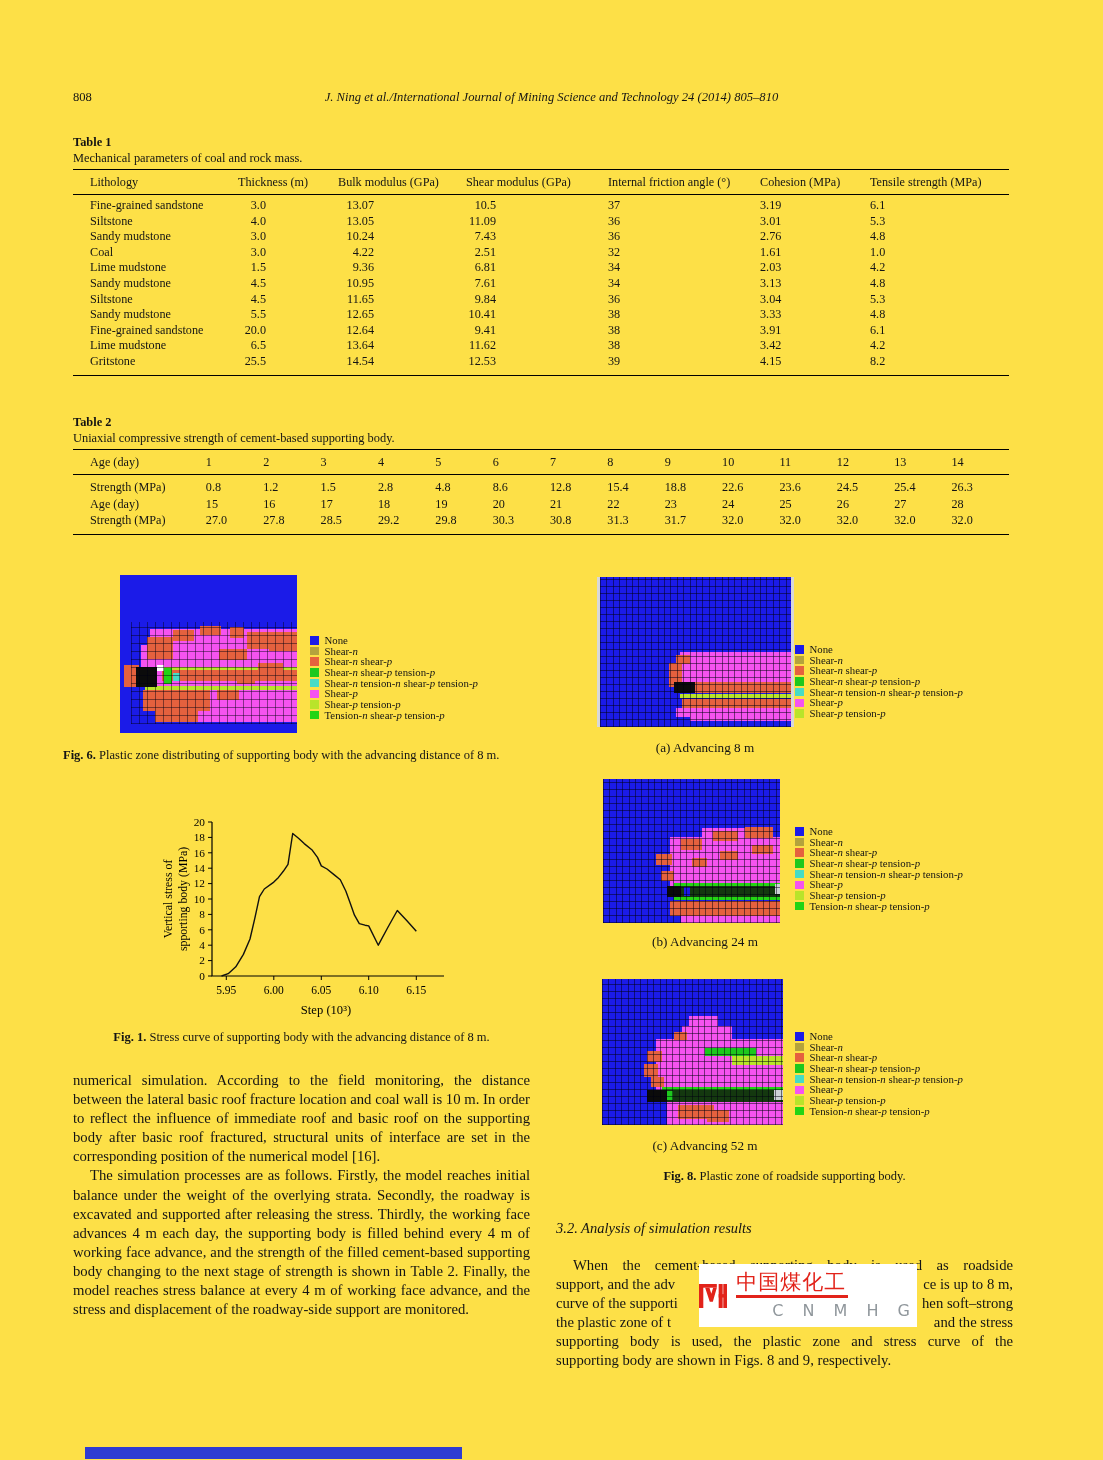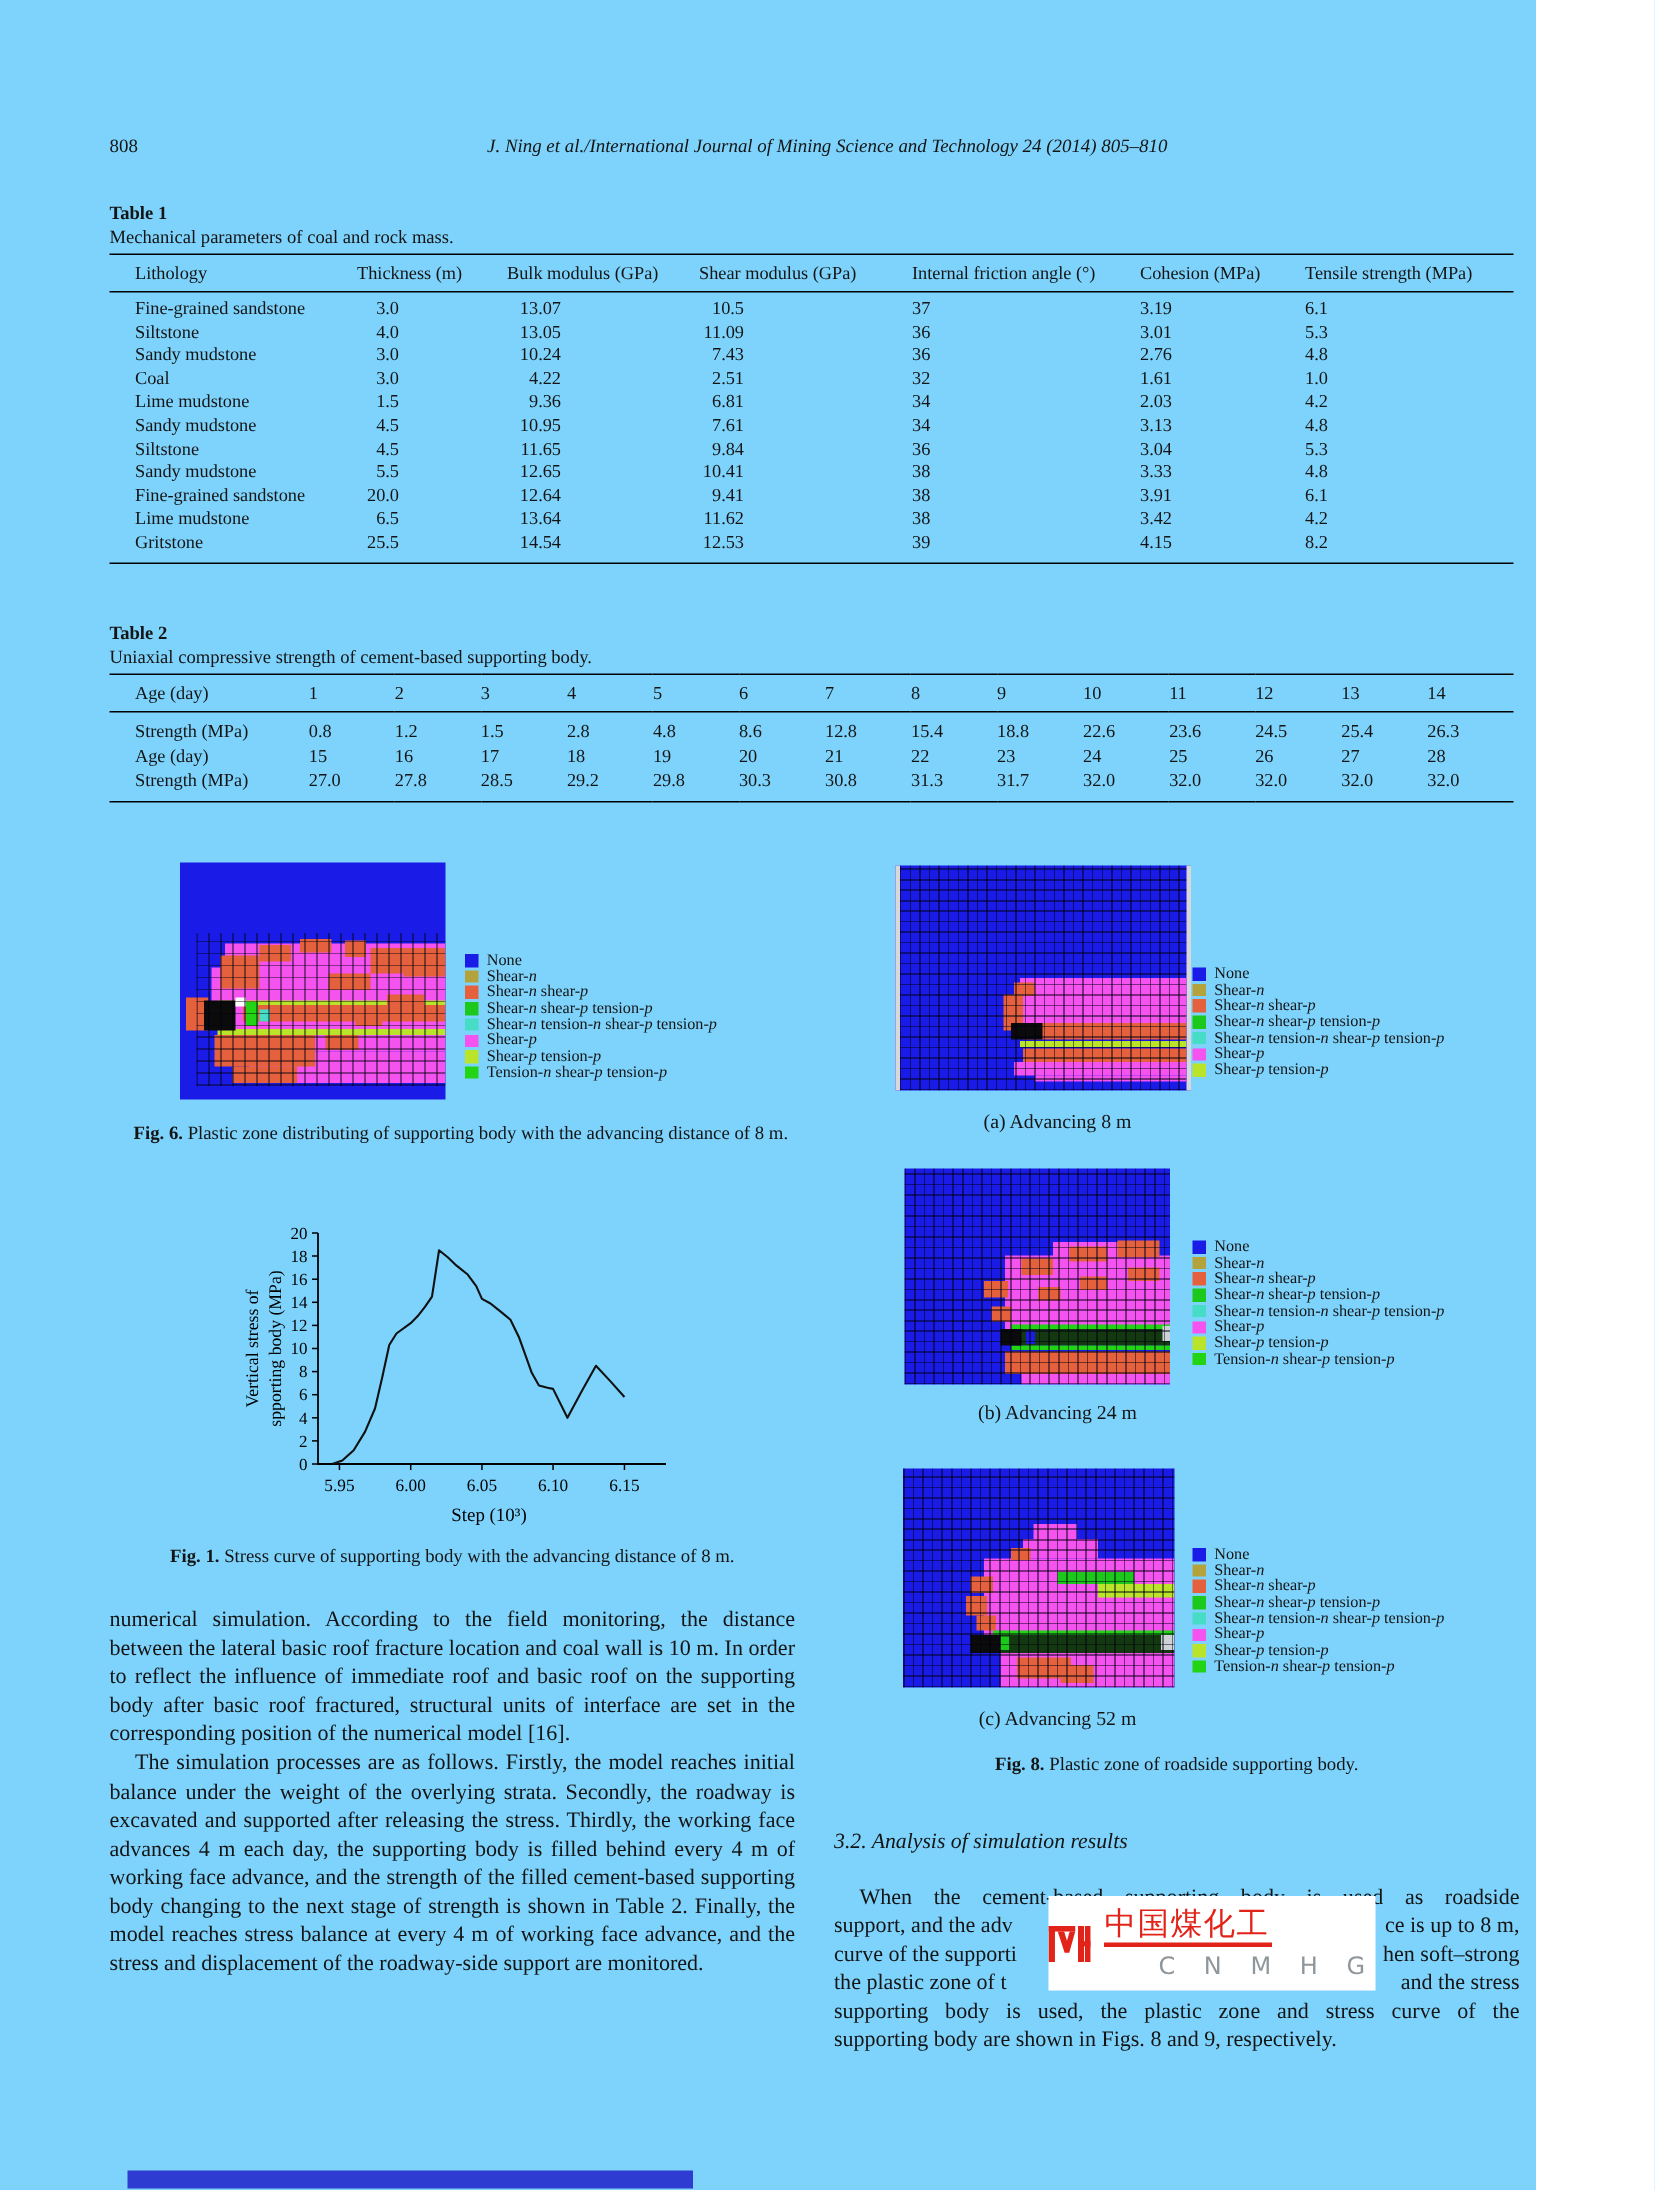--- a/index.html
+++ b/index.html
@@ -1,16 +1,16 @@
 <!DOCTYPE html>
 <html><head>
 <meta charset="utf-8">
 <style>
   html,body{margin:0;padding:0;background:#fff;}
-  .page{position:relative;width:1024px;height:1460px;background:#7dd3fc;overflow:hidden;
+  .page{position:relative;width:1103px;height:1460px;background:#fde047;overflow:hidden;
         font-family:"Liberation Serif","DejaVu Serif",serif;color:#141414;}
   .abs{position:absolute;}
   .hdr-num{font-size:12.6px;}
   .hdr-journal{font-size:12.6px;font-style:italic;text-align:center;}
   .tbl-label{font-weight:bold;font-size:12.4px;line-height:16px;}
   .tbl-caption{font-size:12.4px;line-height:16px;}
   .paper-table{border-collapse:collapse;width:100%;font-size:12.2px;margin-top:3px;
                border-top:1.6px solid #000;border-bottom:1.6px solid #000;table-layout:fixed;}
   .paper-table th{font-weight:normal;text-align:left;padding:5px 0;border-bottom:1.4px solid #000;line-height:14px;}
   .paper-table td{padding:1px 0;line-height:13.6px;}
@@ -338,21 +338,21 @@
       </div>
       <div class="leg-row">
         <span class="sw" style="background:#b9e42a"></span>
         <span class="leg-label">Shear-<i>p</i> tension-<i>p</i></span>
       </div>
       <div class="leg-row">
         <span class="sw" style="background:#23d414"></span>
         <span class="leg-label">Tension-<i>n</i> shear-<i>p</i> tension-<i>p</i></span>
       </div>
     </div>
-  <div class="abs figcap" style="left:89px;top:747px;width:457px;">
+  <div class="abs figcap" style="left:63px;top:747px;width:457px;">
     <span class="fl">Fig. 6.</span>
     <span>Plastic zone distributing of supporting body with the advancing distance of 8 m.</span>
   </div>
 
   <div class="chart" style="left:150px;top:812px;width:310px;height:215px;"><svg width="310" height="215">
         <path d="M62 10 L62 164 L294 164" fill="none" stroke="#000" stroke-width="1.2"></path>
         <line x1="58" y1="164.0" x2="62" y2="164.0" stroke="#000" stroke-width="1"></line>
         <text x="55" y="167.8" font-size="11.3" text-anchor="end">0</text>
         <line x1="58" y1="148.6" x2="62" y2="148.6" stroke="#000" stroke-width="1"></line>
         <text x="55" y="152.4" font-size="11.3" text-anchor="end">2</text>

